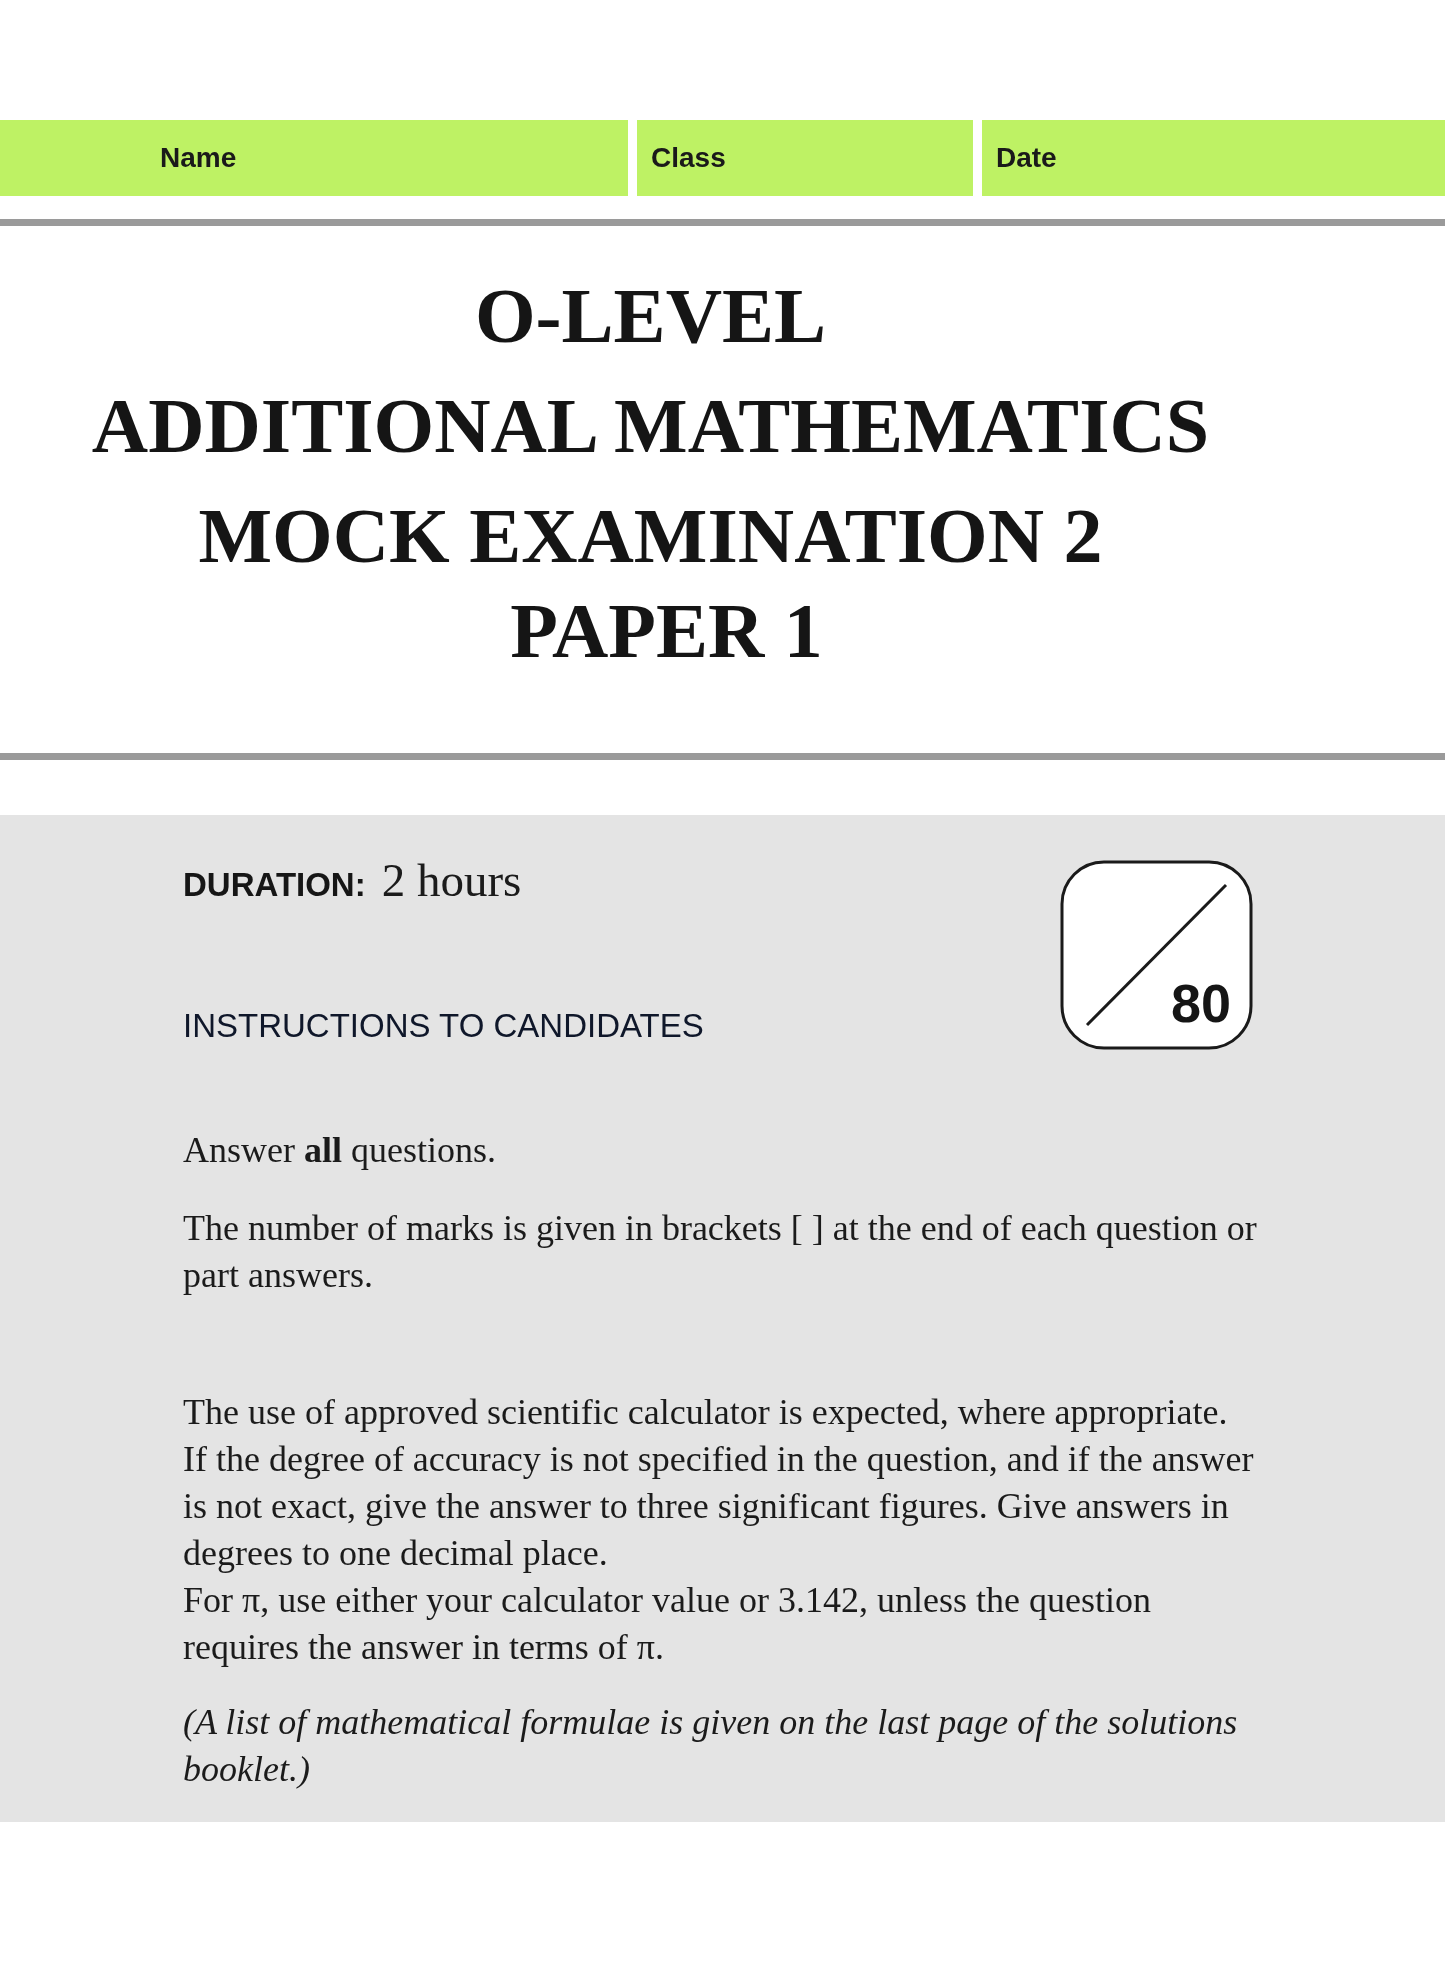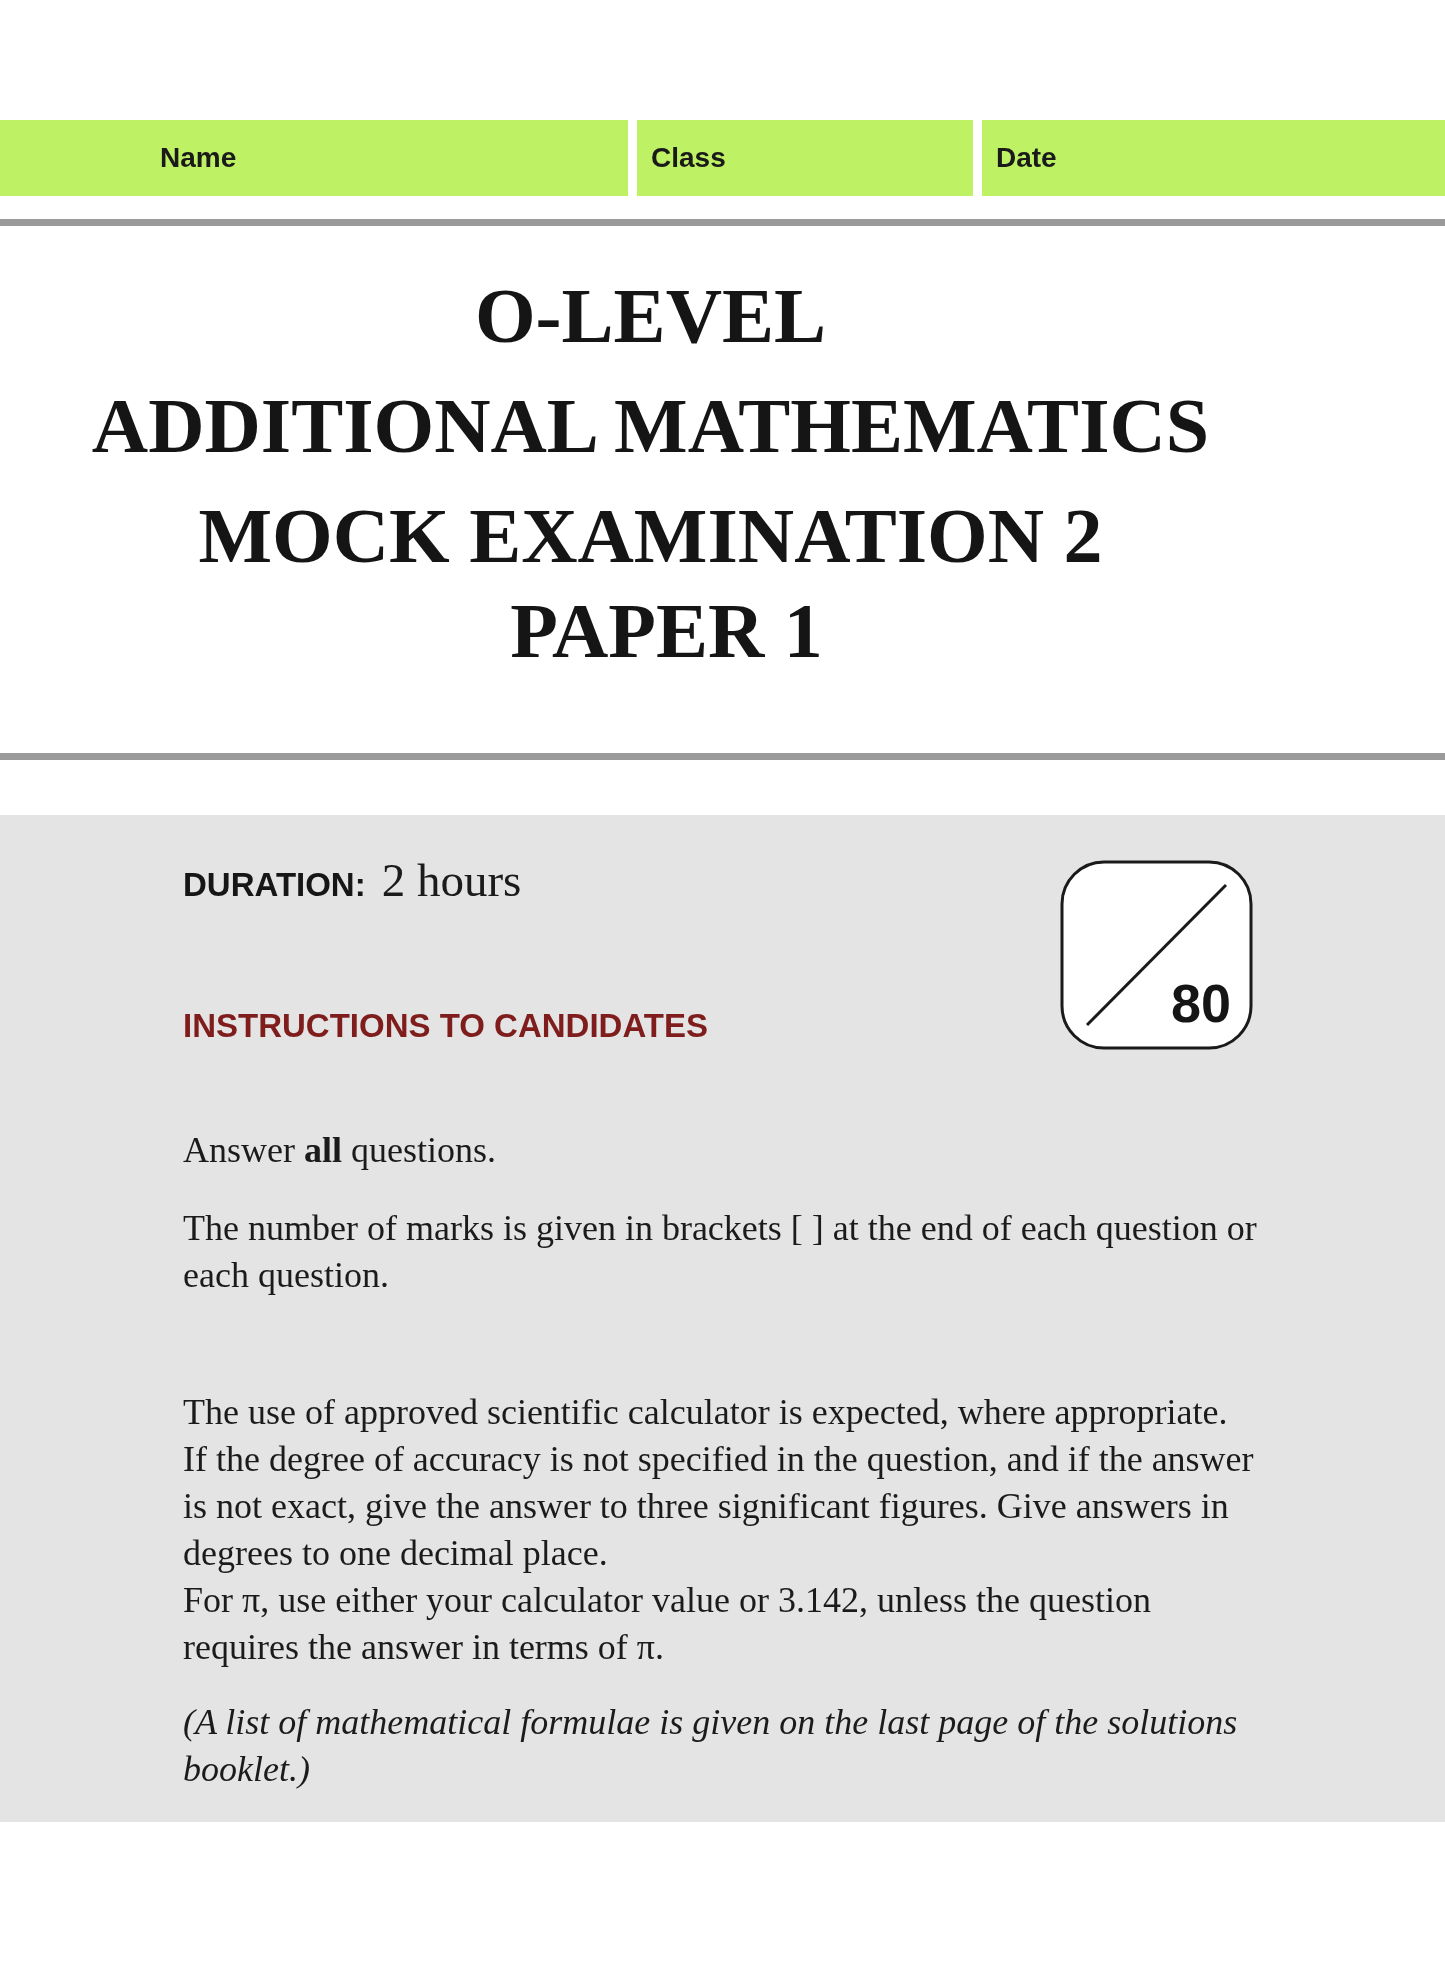--- a/index.html
+++ b/index.html
@@ -65,21 +65,21 @@
   }
   .marks-box svg{position:absolute;left:0;top:0;}
   .marks-value{
     position:absolute;right:22px;bottom:20px;
     font-family:"Liberation Sans", sans-serif;
     font-weight:bold;font-size:54px;color:#151515;line-height:1;
   }
   .instr-heading{
     position:absolute;left:183px;top:192px;
     font-family:"Liberation Sans", sans-serif;
-    font-weight:bold;font-size:33px;color:#7f1d1d;white-space:nowrap;
+    font-weight:normal;font-size:33px;color:#0f172a;white-space:nowrap;
   }
   .answer-line{
     position:absolute;left:183px;top:312px;
     font-size:36px;line-height:47px;white-space:nowrap;
   }
   .para{
     position:absolute;left:183px;
     font-size:36px;line-height:47px;
   }
   .para .line{white-space:nowrap;}
@@ -127,21 +127,21 @@
     </div>
 
     <div class="instr-heading">INSTRUCTIONS TO CANDIDATES</div>
 
     <div class="answer-line">
       <span>Answer </span><span class="b">all</span><span> questions.</span>
     </div>
 
     <div class="para p-marks">
       <div class="line">The number of marks is given in brackets [ ] at the end of each question or</div>
-      <div class="line">each question.</div>
+      <div class="line">part answers.</div>
     </div>
 
     <div class="para p-calc">
       <div class="line">The use of approved scientific calculator is expected, where appropriate.</div>
       <div class="line">If the degree of accuracy is not specified in the question, and if the answer</div>
       <div class="line">is not exact, give the answer to three significant figures. Give answers in</div>
       <div class="line">degrees to one decimal place.</div>
       <div class="line">For π, use either your calculator value or 3.142, unless the question</div>
       <div class="line">requires the answer in terms of π.</div>
     </div>

